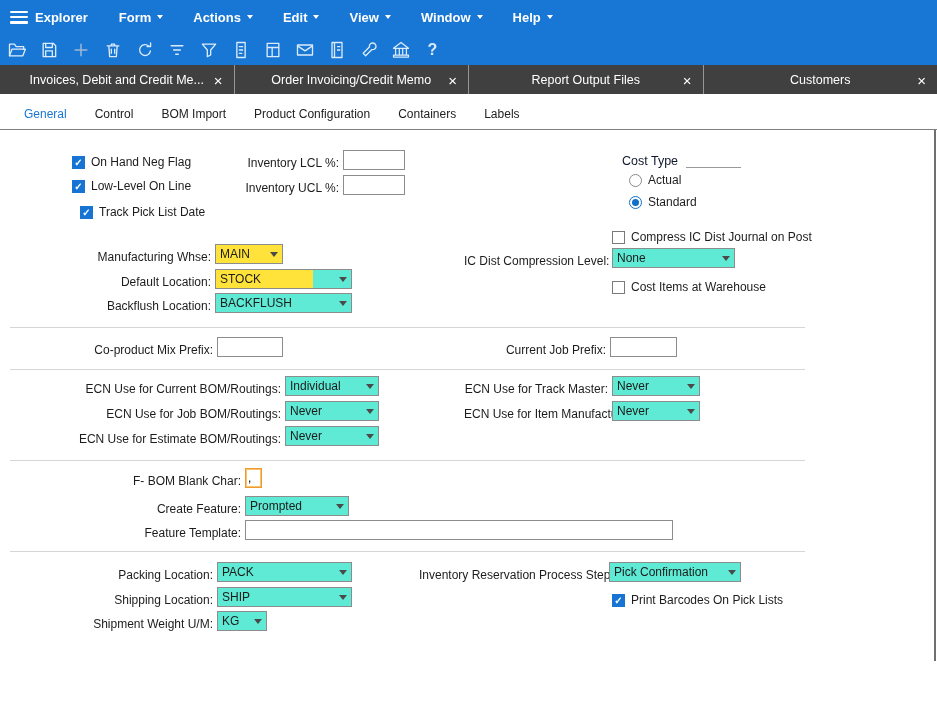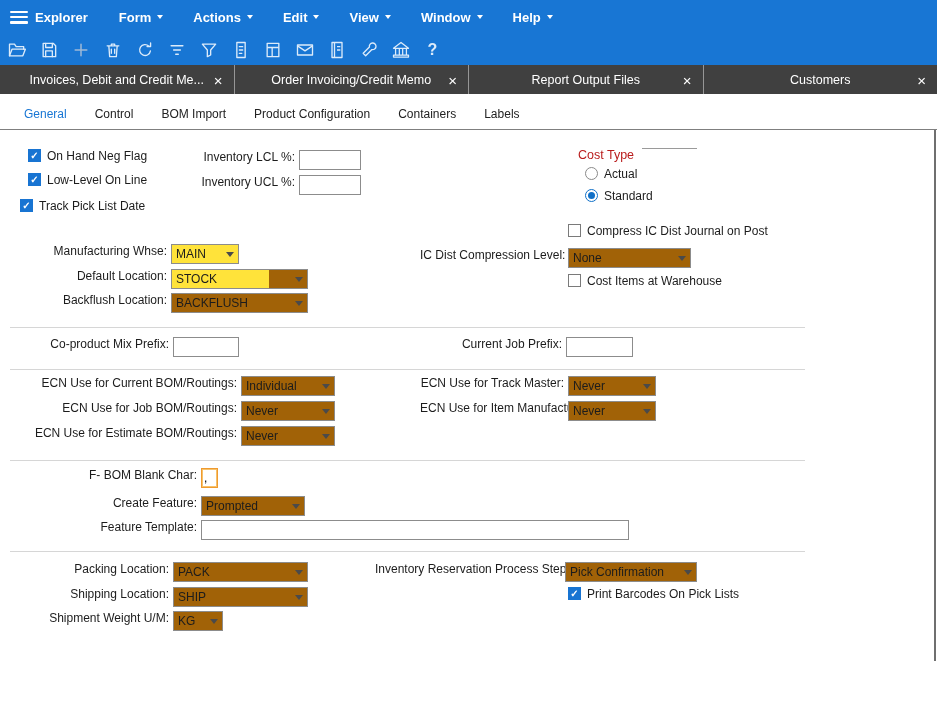--- a/index.html
+++ b/index.html
@@ -24,34 +24,34 @@
   .tab { flex:1; position:relative; display:flex; align-items:center; justify-content:center; color:#fff; font-size:12.5px; border-right:1px solid rgba(255,255,255,0.45); cursor:pointer; white-space:nowrap; overflow:hidden; }
   .tab:last-child { border-right:none; }
   .tab-close { position:absolute; right:11px; top:50%; transform:translateY(-50%); font-size:15px; color:#fff; line-height:1; cursor:pointer; }
   .tab-close::before { content:"×"; }
 
   .subtabs { height:36px; display:flex; align-items:center; padding:4px 10px 0 10px; border-bottom:1px solid #7f7f7f; background:#fff; }
   .subtab { font-size:12px; color:#222; padding:0 14px; height:100%; display:flex; align-items:center; cursor:pointer; white-space:nowrap; }
   .subtab.active { color:#1876d4; }
 
   .form { position:relative; height:567px; background:#fff; }
-  .row { position:absolute; display:flex; align-items:flex-start; height:20px; font-size:12px; color:#1c1c1c; white-space:nowrap; }
+  .row { position:absolute; display:flex; align-items:flex-end; height:20px; font-size:12px; color:#1c1c1c; white-space:nowrap;margin-left:44px; }
   .lbl { text-align:right; margin-right:4px; white-space:nowrap; flex:none; }
   .chk { width:13px; height:13px; border:1px solid #7a7a7a; background:#fff; flex:none; }
   .chk.checked { background:#1874d2; border-color:#1874d2; }
   .chk.checked::after { content:"✓"; display:block; color:#fff; font-size:10px; line-height:11px; text-align:center; font-weight:bold; }
   .chk-lbl { margin-left:6px; white-space:nowrap; }
   .radio { width:13px; height:13px; border-radius:50%; border:1px solid #8a8a8a; background:#fff; flex:none; }
   .radio.selected { border-color:#1070c8; }
   .radio.selected::after { content:""; display:block; width:7px; height:7px; margin:2px; border-radius:50%; background:#1070c8; }
-  .legend { color:#b91c1c; font-size:12.5px; white-space:nowrap; }
+  .legend { color:#0f172a; font-size:12.5px; white-space:nowrap; }
   .legend-line { flex:1; height:1px; background:#9a9a9a; margin-left:8px; }
   .input { height:20px; border:1px solid #8c8c8c; background:#fff; font-family:inherit; font-size:12px; padding:0 3px; }
   .input.focus-orange { border:1px solid #ef9a2f; box-shadow:inset 0 0 0 1px #f7c26b; }
-  .dd { height:20px; border:1px solid #8c8c8c; background:#a16207; display:flex; align-items:center; cursor:pointer; flex:none; }
+  .dd { height:20px; border:1px solid #8c8c8c; background:#5eead4; display:flex; align-items:center; cursor:pointer; flex:none; }
   .dd .val { flex:1; padding-left:4px; white-space:nowrap; overflow:hidden; }
   .dd .val-fill { flex:1; }
   .dd .arrow { width:16px; height:100%; display:flex; align-items:center; justify-content:center; flex:none; }
   .dd .arrow::after { content:""; border-left:4px solid transparent; border-right:4px solid transparent; border-top:5px solid #4a4a4a; }
   .dd.hl-full { background:#ffe33a; }
   .val.hl { background:#ffe33a; height:100%; display:flex; align-items:center; flex:none; }
   .sep { position:absolute; left:10px; width:795px; height:1px; background:#d6d6d6; }
   .right-edge { position:absolute; right:1px; top:130px; width:2px; height:531px; background:#6f6f6f; cursor:col-resize; }
 </style>
 </head>
@@ -202,21 +202,21 @@
   <div class="form">
 
     <div class="row" style="left:28px;top:19px">
       <span class="chk checked"></span>
       <span class="chk-lbl">On Hand Neg Flag</span>
     </div>
     <div class="row" style="left:28px;top:43px">
       <span class="chk checked"></span>
       <span class="chk-lbl">Low-Level On Line</span>
     </div>
-    <div class="row" style="left:20px;top:69px">
+    <div class="row" style="left:36px;top:69px">
       <span class="chk checked"></span>
       <span class="chk-lbl">Track Pick List Date</span>
     </div>
 
     <div class="row" style="left:180px;top:20px">
       <span class="lbl" style="width:115px">Inventory LCL %:</span>
       <input class="input" style="width: 62px;" value="">
     </div>
     <div class="row" style="left:180px;top:45px">
       <span class="lbl" style="width:115px">Inventory UCL %:</span>

